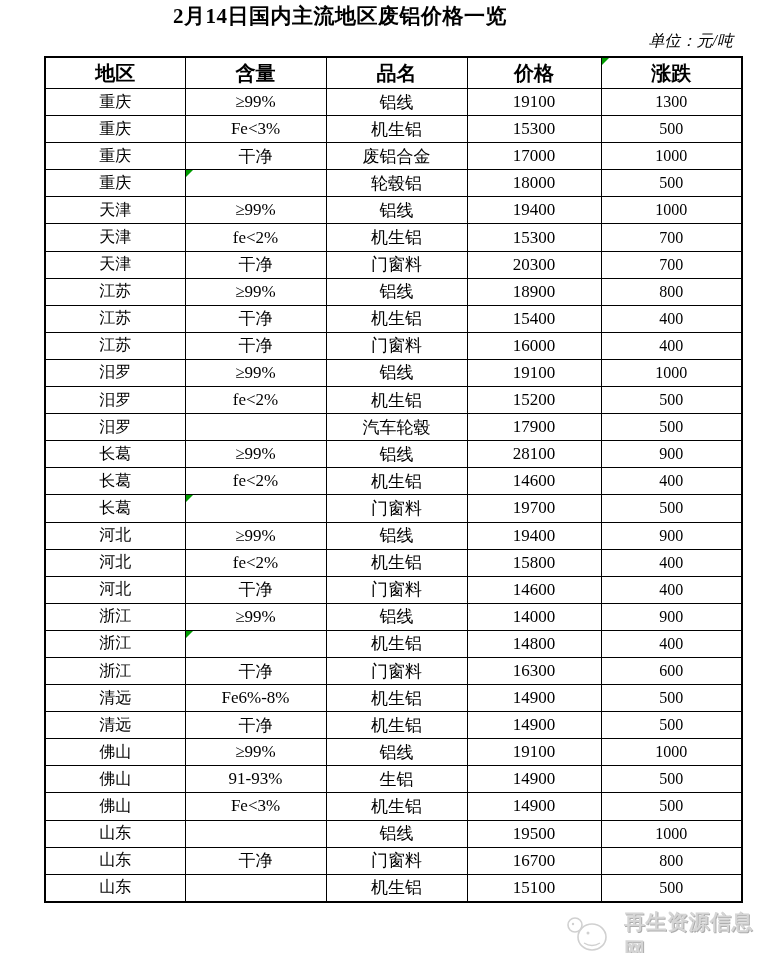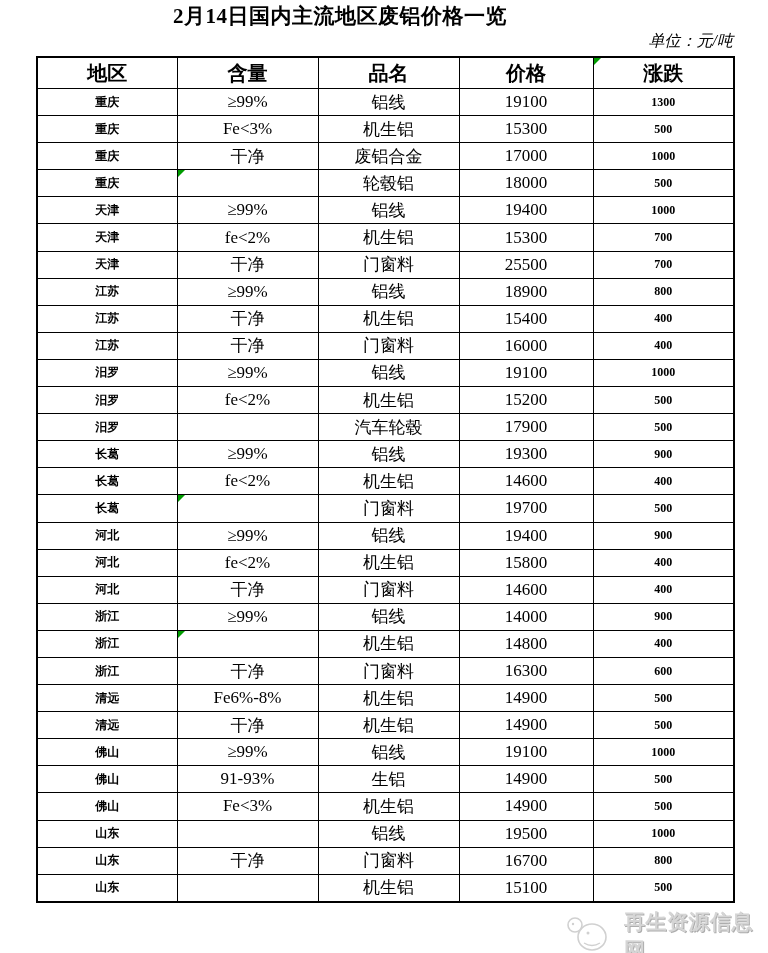--- a/index.html
+++ b/index.html
@@ -17,21 +17,21 @@
     font-size:21px; font-weight:bold;
     letter-spacing:0.5px;
   }
   .unit {
     position:absolute; top:31px; left:36px; width:697px;
     text-align:right;
     font-size:16px;
     font-style:italic;
   }
   table.price-table {
-    position:absolute; top:56px; left:36px;
+    position:absolute; top:56px; left:44px;
     width:697px;
     border-collapse:collapse;
     table-layout:fixed;
     border:2px solid #000;
   }
   col.c-region  { width:140px; }
   col.c-content { width:141px; }
   col.c-product { width:141px; }
   col.c-price   { width:134px; }
   col.c-change  { width:141px; }
@@ -48,21 +48,21 @@
     height:30px;
     font-size:20px;
     font-weight:bold;
   }
   .price-table td {
     height:26.1px;
     font-size:17px;
     font-weight:normal;
   }
   .price-table td.col-region,
-  .price-table td.col-change { font-weight:bold; font-size:12px; }
+  .price-table td.col-change { font-weight:normal; font-size:16px; }
   .price-table td.col-content,
   .price-table td.col-product { font-size:17px; }
   .marker {
     position:absolute; top:0; left:0;
     width:0; height:0;
     border-top:7px solid #009b00;
     border-right:7px solid transparent;
   }
   .watermark {
     position:absolute; top:908px; left:564px;
@@ -142,21 +142,21 @@
         <td class="col-region"><span>天津</span></td>
         <td class="col-content"><span>fe&lt;2%</span></td>
         <td class="col-product"><span>机生铝</span></td>
         <td class="col-price"><span>15300</span></td>
         <td class="col-change"><span>700</span></td>
       </tr>
       <tr>
         <td class="col-region"><span>天津</span></td>
         <td class="col-content"><span>干净</span></td>
         <td class="col-product"><span>门窗料</span></td>
-        <td class="col-price"><span>25500</span></td>
+        <td class="col-price"><span>20300</span></td>
         <td class="col-change"><span>700</span></td>
       </tr>
       <tr>
         <td class="col-region"><span>江苏</span></td>
         <td class="col-content"><span>≥99%</span></td>
         <td class="col-product"><span>铝线</span></td>
         <td class="col-price"><span>18900</span></td>
         <td class="col-change"><span>800</span></td>
       </tr>
       <tr>
@@ -191,21 +191,21 @@
         <td class="col-region"><span>汨罗</span></td>
         <td class="col-content"><span></span></td>
         <td class="col-product"><span>汽车轮毂</span></td>
         <td class="col-price"><span>17900</span></td>
         <td class="col-change"><span>500</span></td>
       </tr>
       <tr>
         <td class="col-region"><span>长葛</span></td>
         <td class="col-content"><span>≥99%</span></td>
         <td class="col-product"><span>铝线</span></td>
-        <td class="col-price"><span>19300</span></td>
+        <td class="col-price"><span>28100</span></td>
         <td class="col-change"><span>900</span></td>
       </tr>
       <tr>
         <td class="col-region"><span>长葛</span></td>
         <td class="col-content"><span>fe&lt;2%</span></td>
         <td class="col-product"><span>机生铝</span></td>
         <td class="col-price"><span>14600</span></td>
         <td class="col-change"><span>400</span></td>
       </tr>
       <tr>

